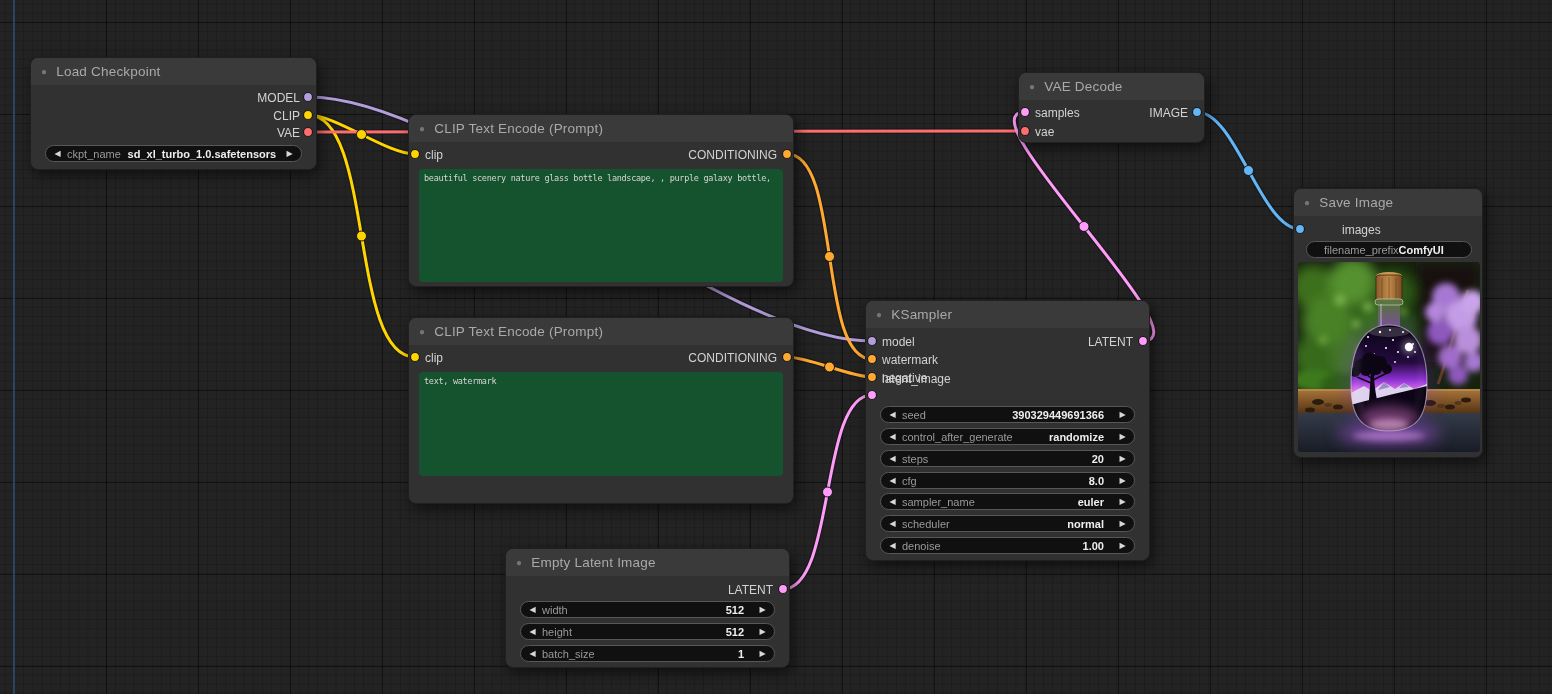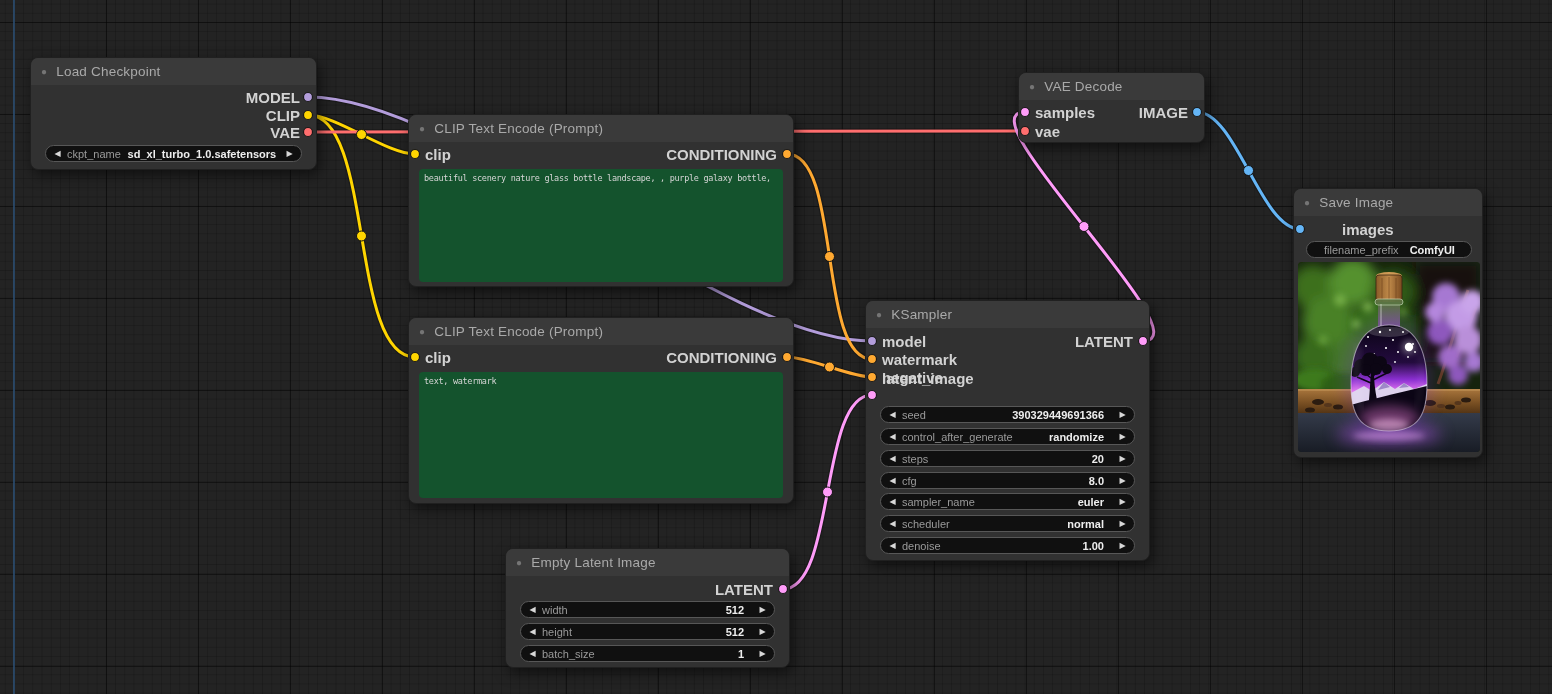--- a/index.html
+++ b/index.html
@@ -26,34 +26,34 @@
   .node{
     position:absolute;background:#313131;border:1px solid #202020;border-radius:8px;
     box-shadow:3px 5px 14px rgba(0,0,0,.55);z-index:1;box-sizing:border-box;
   }
   .ntitle{
     position:absolute;left:0;right:0;top:0;height:27px;background:#3a3a3a;
     border-radius:7px 7px 0 0;display:flex;align-items:center;padding-left:10px;
     color:#a9a9a9;font-size:13.5px;letter-spacing:.2px;
   }
   .ndot{color:#757575;font-size:10px;margin-right:9px;line-height:1;}
-  .slot{position:absolute;height:18px;line-height:18px;font-size:15px;color:#d2d2d2;white-space:nowrap;font-weight:bold;}
+  .slot{position:absolute;height:18px;line-height:18px;font-size:12px;color:#d2d2d2;white-space:nowrap;}
   .slot.in{left:16px;}
   .slot.out{right:16px;text-align:right;}
   .widget{
     position:absolute;left:14px;right:14px;height:17px;border-radius:9px;
     background:#101010;border:1px solid #575757;display:flex;align-items:center;
     font-size:11px;padding:0 5px;box-sizing:border-box;white-space:nowrap;
   }
   .warr{color:#d8d8d8;font-size:8px;width:13px;text-align:center;flex:0 0 auto;line-height:1;}
   .wlabel{color:#9a9a9a;margin-left:3px;overflow:hidden;}
   .wvalue{color:#eeeeee;font-weight:bold;margin-left:auto;margin-right:12px;}
   .widget.centerval .wvalue{flex:1;text-align:center;margin:0;}
   .widget.noarrow .wlabel{margin-left:12px;}
-  .widget.noarrow .wvalue{flex:1;text-align:center;margin:0;}
+  .widget.noarrow .wvalue{flex:1;text-align:left;margin:0;}
   .prompt{
     position:absolute;left:10px;right:10px;background:#14532d;border-radius:4px;
     font-family:"DejaVu Sans Mono",monospace;font-size:8.5px;letter-spacing:-.3px;
     color:#d6d6d6;padding:4px 5px;box-sizing:border-box;overflow:hidden;line-height:1.25;
   }
   .preview{position:absolute;left:4px;top:73px;border-radius:3px;}
 </style>
 </head>
 <body>
 
@@ -119,21 +119,21 @@
   <div class="prompt" style="top:54px;height:113px;">beautiful scenery nature glass bottle landscape, , purple galaxy bottle,</div>
 </div>
 
 <div class="node" style="left:408px;top:317px;width:386px;height:187px;">
   <div class="ntitle">
     <span class="ndot">●</span>
     <span>CLIP Text Encode (Prompt)</span>
   </div>
   <div class="slot in" style="top:31px;"><span>clip</span></div>
   <div class="slot out" style="top:31px;"><span>CONDITIONING</span></div>
-  <div class="prompt" style="top:54px;height:126px;">text, watermark</div>
+  <div class="prompt" style="top:54px;height:104px;">text, watermark</div>
 </div>
 
 <div class="node" style="left:505px;top:548px;width:285px;height:120px;">
   <div class="ntitle">
     <span class="ndot">●</span>
     <span>Empty Latent Image</span>
   </div>
   <div class="slot out" style="top:32px;"><span>LATENT</span></div>
   <div class="widget" style="top:52px;">
     <span class="warr">◀</span>

